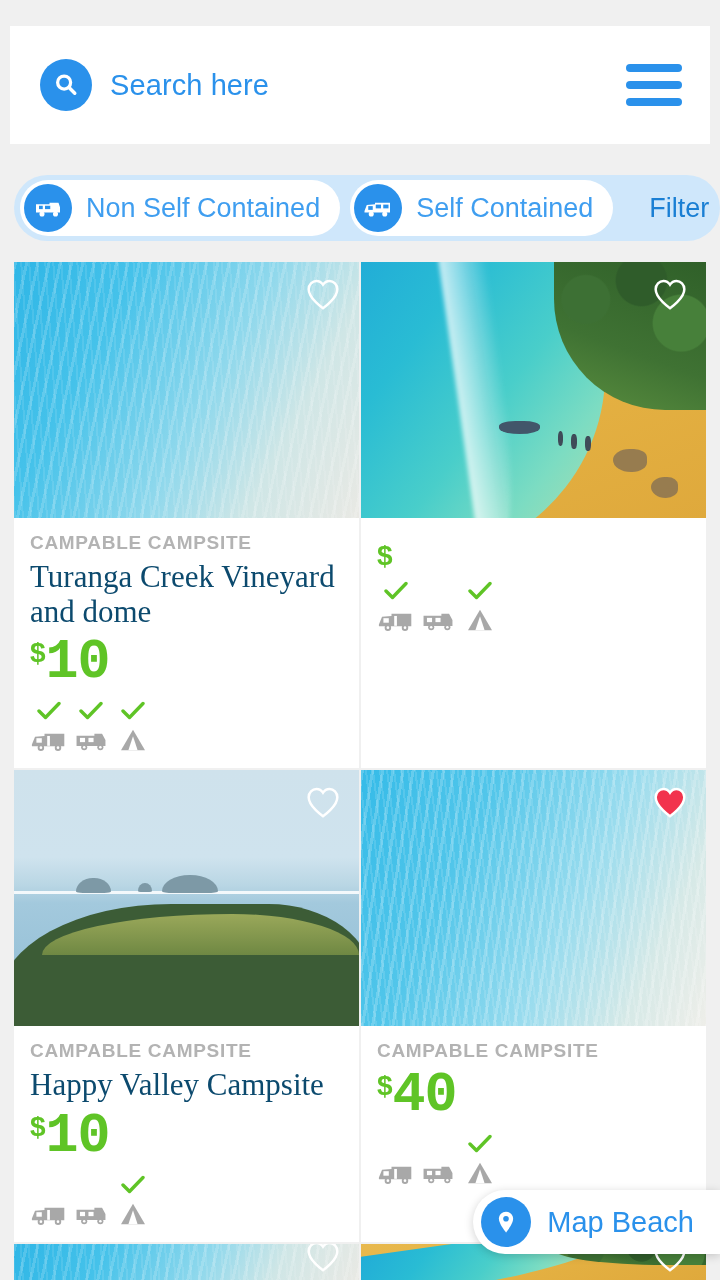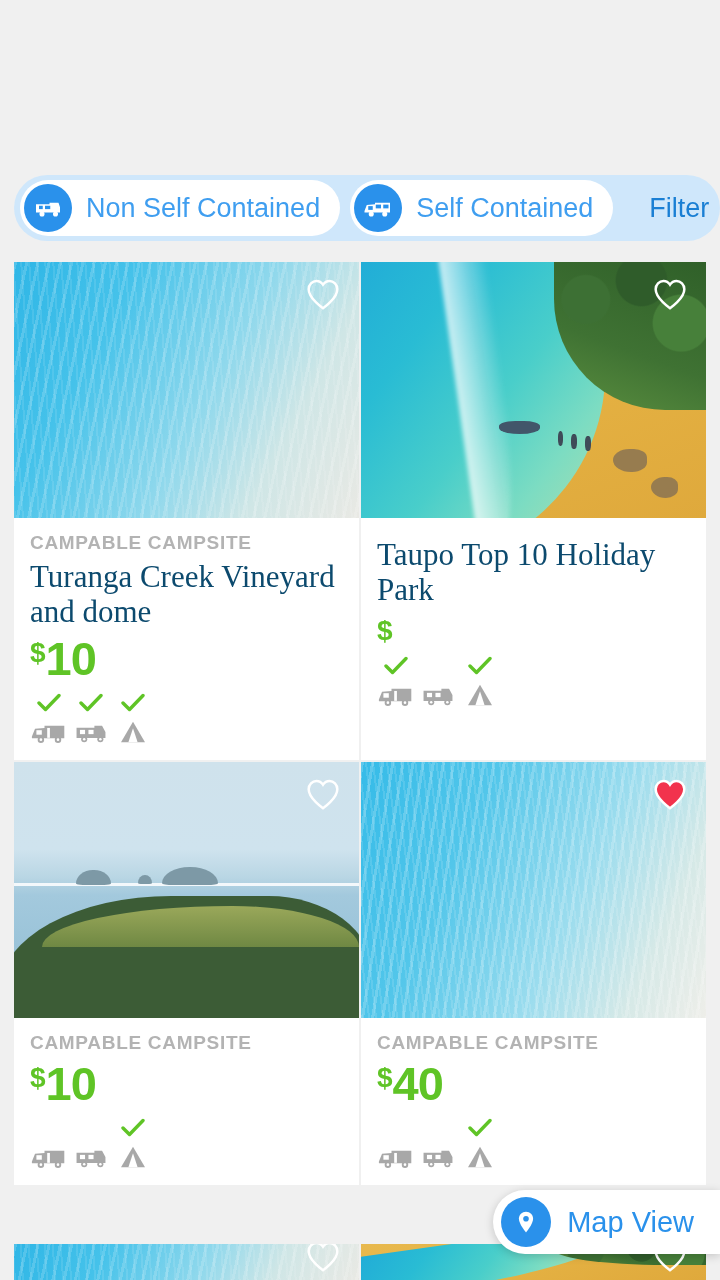--- a/index.html
+++ b/index.html
@@ -116,21 +116,21 @@
     font-weight: normal;
   }
   .price {
     margin-top: 6px;
     color: #5fc426;
     font-weight: bold;
     line-height: 1;
     display: flex; align-items: flex-start;
   }
   .price .dollar { font-size: 28px; margin-top: 4px; }
-  .price .amount { font-size: 47px; letter-spacing: -1px; }
+  .price .amount { font-size: 55px; letter-spacing: -1px; font-family: Liberation Mono, monospace; }
 
   .amen { margin-top: 10px; display: flex; gap: 4px; }
   .amen-item {
     width: 38px;
     display: flex; flex-direction: column; align-items: center;
   }
   .amen-check { height: 22px; display: flex; align-items: center; justify-content: center; }
   .amen-check.off { visibility: hidden; }
   .amen-glyph { height: 30px; display: flex; align-items: flex-end; justify-content: center; }
 
@@ -233,20 +233,36 @@
     display: flex; align-items: center; justify-content: center;
     flex: 0 0 auto;
   }
   .mapview-label { margin-left: 16px; color: #2a91eb; font-size: 29px; white-space: nowrap; }
 </style>
 </head>
 <body>
 
 <div class="app">
 
+  <div class="searchbar">
+    <div class="search-left">
+      <div class="search-circle">
+        <svg width="30" height="30" viewBox="0 0 24 24">
+          <circle cx="10.5" cy="10" r="5.2" fill="none" stroke="#ffffff" stroke-width="2.6"></circle>
+          <line x1="14.4" y1="14" x2="19" y2="18.6" stroke="#ffffff" stroke-width="2.8" stroke-linecap="round"></line>
+        </svg>
+      </div>
+      <span class="search-text">Search here</span>
+    </div>
+    <div class="hamburger">
+      <span></span>
+      <span></span>
+      <span></span>
+    </div>
+  </div>
 
   <div class="pillrow">
     <div class="pill">
       <span class="pill-icon">
         <svg width="30" height="22" viewBox="0 0 40 26">
           <path d="M4 8 L22 8 L22 6 L34 6 L36 12 L36 19 L4 19 Z" fill="#ffffff"></path>
           <rect x="8" y="10" width="5" height="4.5" fill="#2a91eb"></rect>
           <rect x="16" y="10" width="7" height="4.5" fill="#2a91eb"></rect>
           <circle cx="12" cy="21" r="3.4" fill="#ffffff"></circle>
           <circle cx="30" cy="21" r="3.4" fill="#ffffff"></circle>
@@ -351,21 +367,20 @@
           <div class="dot" style="left:61%; top:67%; width:1.6%; height:6%;"></div>
           <div class="dot" style="left:65%; top:68%; width:1.6%; height:6%;"></div>
           <div class="rock" style="left:73%; top:73%; width:10%; height:9%;"></div>
           <div class="rock" style="left:84%; top:84%; width:8%; height:8%;"></div>
         </div>
         <svg class="heart" viewBox="0 0 24 24">
           <path d="M12 20.5 C12 20.5 3.4 14.6 3.4 9.1 C3.4 6.2 5.6 4.2 8.1 4.2 C9.9 4.2 11.2 5.2 12 6.4 C12.8 5.2 14.1 4.2 15.9 4.2 C18.4 4.2 20.6 6.2 20.6 9.1 C20.6 14.6 12 20.5 12 20.5 Z" fill="none" stroke="#ffffff" stroke-width="1.5"></path>
         </svg>
       </div>
       <div class="card-body">
-        <div class="title">Taupo Top 10 Holiday Park</div>
         <div class="price">
           <span class="dollar">$</span>
         </div>
         <div class="amen">
           <div class="amen-item">
             <div class="amen-check">
               <svg width="24" height="20" viewBox="0 0 24 20">
                   <path d="M2 10 L8.5 16.5 L22 2.5" fill="none" stroke="#5fc426" stroke-width="3.4" stroke-linecap="round" stroke-linejoin="round"></path>
                 </svg>
             </div>
@@ -426,20 +441,21 @@
           <div class="bay"></div>
           <div class="land"></div>
           <div class="grass"></div>
         </div>
         <svg class="heart" viewBox="0 0 24 24">
           <path d="M12 20.5 C12 20.5 3.4 14.6 3.4 9.1 C3.4 6.2 5.6 4.2 8.1 4.2 C9.9 4.2 11.2 5.2 12 6.4 C12.8 5.2 14.1 4.2 15.9 4.2 C18.4 4.2 20.6 6.2 20.6 9.1 C20.6 14.6 12 20.5 12 20.5 Z" fill="none" stroke="#ffffff" stroke-width="1.5"></path>
         </svg>
       </div>
       <div class="card-body">
         <div class="cat">CAMPABLE CAMPSITE</div>
+        <div class="title">Happy Valley Campsite</div>
         <div class="price">
           <span class="dollar">$</span>
           <span class="amount">10</span>
         </div>
         <div class="amen">
           <div class="amen-item">
             <div class="amen-check off">
               <svg width="24" height="20" viewBox="0 0 24 20">
                   <path d="M2 10 L8.5 16.5 L22 2.5" fill="none" stroke="#5fc426" stroke-width="3.4" stroke-linecap="round" stroke-linejoin="round"></path>
                 </svg>
@@ -578,16 +594,16 @@
     </div>
   </div>
 
   <div class="mapview">
     <span class="mapview-icon">
       <svg width="28" height="28" viewBox="0 0 24 24">
         <path d="M12 3.2 C8.6 3.2 5.9 5.9 5.9 9.3 C5.9 13.8 12 21 12 21 C12 21 18.1 13.8 18.1 9.3 C18.1 5.9 15.4 3.2 12 3.2 Z" fill="#ffffff"></path>
         <circle cx="12" cy="9.2" r="2.4" fill="#2a91eb"></circle>
       </svg>
     </span>
-    <span class="mapview-label">Map View</span>
+    <span class="mapview-label">Map Beach</span>
   </div>
 
 </div>
 
 </body></html>

